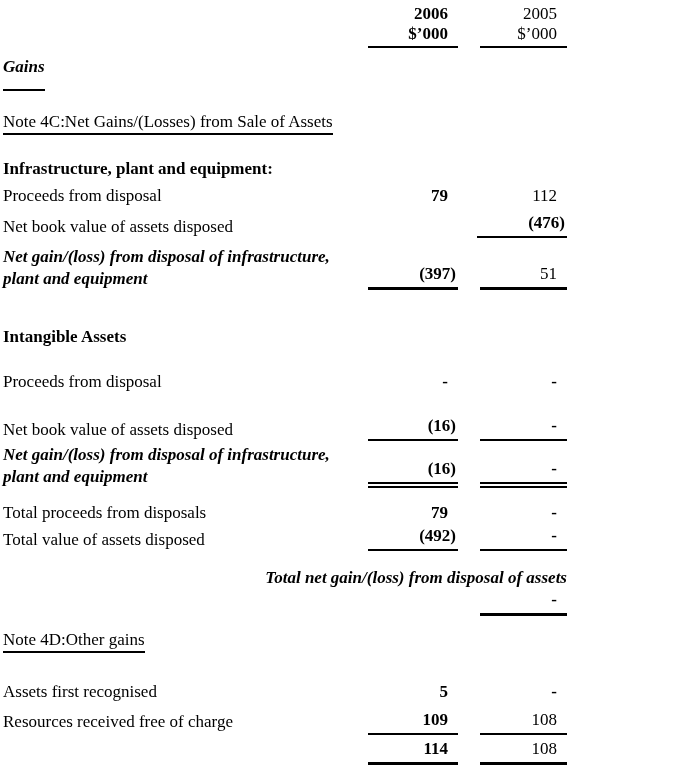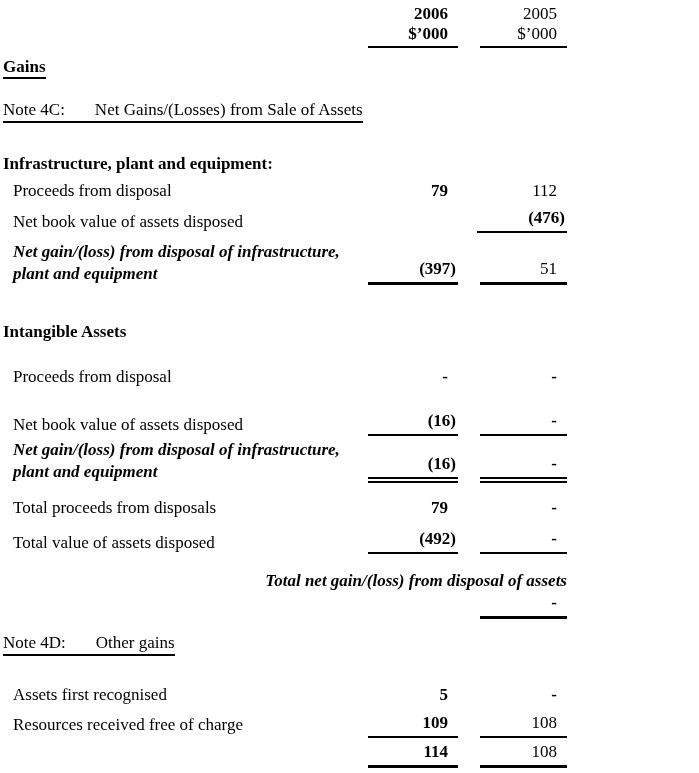--- a/index.html
+++ b/index.html
@@ -8,53 +8,53 @@
     width:567px; height:773px;
     background:#ffffff; color:#000000;
     font-family:"Liberation Serif","DejaVu Serif",serif;
     font-size:17px;
     overflow:hidden;
     box-sizing:border-box;
     padding-top:4px;
   }
   .row { display:flex; align-items:flex-end; line-height:22px; }
   .hdr { line-height:20px; }
-  .lbl { flex:1; padding-left:13px; }
+  .lbl { flex:1; padding-left:3px; }
   .cell { box-sizing:border-box; }
   .c1 { width:90px;  text-align:right; font-weight:bold; }
   .c2 { width:87px;  margin-left:22px; text-align:right; }
   .num { padding-right:2px; }
   .no-paren { padding-right:10px; }
   .u  > .cell { border-bottom:2px solid #000; padding-bottom:2px; }
   .uh > .cell { border-bottom:3px solid #000; padding-bottom:2px; }
   .ud > .cell { border-bottom:6px double #000; padding-bottom:2px; }
   .bi { font-weight:bold; font-style:italic; }
   .maxw { max-width:455px;font-style:italic; }
   .heading { font-weight:bold; padding-left:3px; line-height:20px; }
   .note-line { padding-left:3px; line-height:20px; }
   .note-u { display:inline-block; border-bottom:2px solid #000; padding-bottom:1px; }
-  .note-ref { margin-right:30px; }
+  .note-ref { }
   .gains-wrap { padding-left:3px; line-height:20px; }
   .gains {
-    display:inline-block; font-weight:bold; 
-    border-bottom:2px solid #000; padding-bottom:0;
+    display:inline-block; font-weight:bold; font-style:italic;
+    border-bottom:2px solid #000; padding-bottom:12px;
   }
   
   .m-gains  { margin-top:9px; }
   .m-n4c    { margin-top:21px; }
-  .m-infra  { margin-top:31px; }
+  .m-infra  { margin-top:24px; }
   .m-r0 { margin-top:6px; }
   .m-r1 { margin-top:5px; }
   .m-r2 { margin-top:8px; }
   .m-intan { margin-top:37px; }
   .m-r3 { margin-top:24px; }
   .m-r4 { margin-top:22px; }
   .m-r5 { margin-top:3px; }
   .m-r6 { margin-top:14px; }
-  .m-r7 { margin-top:9px; }
+  .m-r7 { margin-top:1px; }
   .m-r8 { margin-top:16px;flex-direction:column; }
   .m-n4d { margin-top:14px; }
   .m-r9  { margin-top:28px; }
   .m-r10 { margin-top:6px;align-items:center; }
   .m-r11 { margin-top:3px; }
 </style>
 </head>
 <body>
 
 <div class="page">

